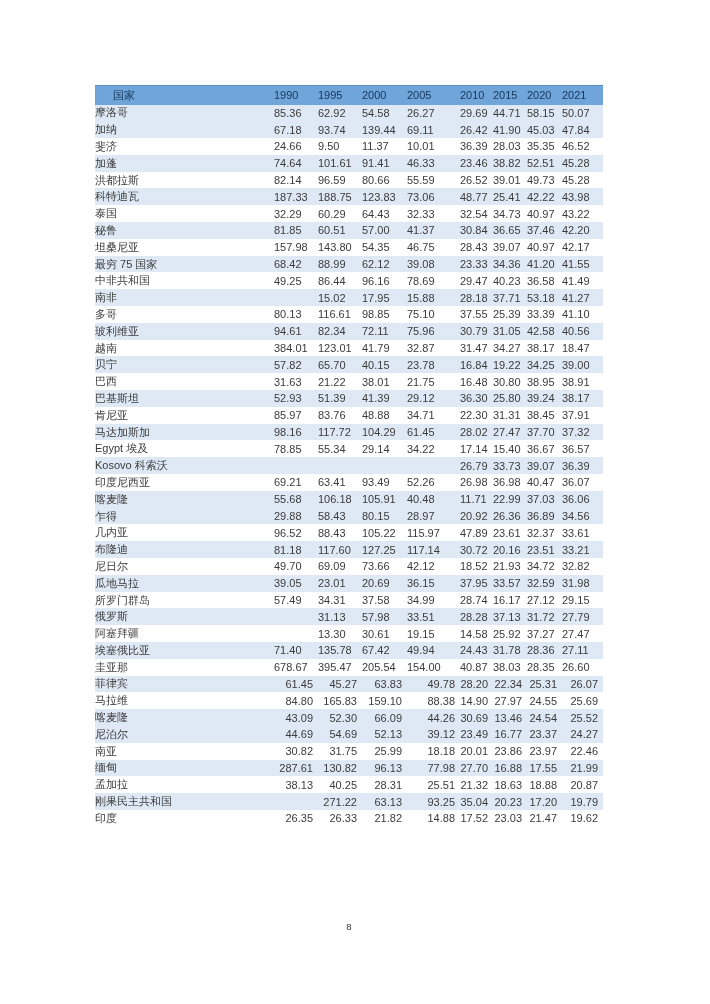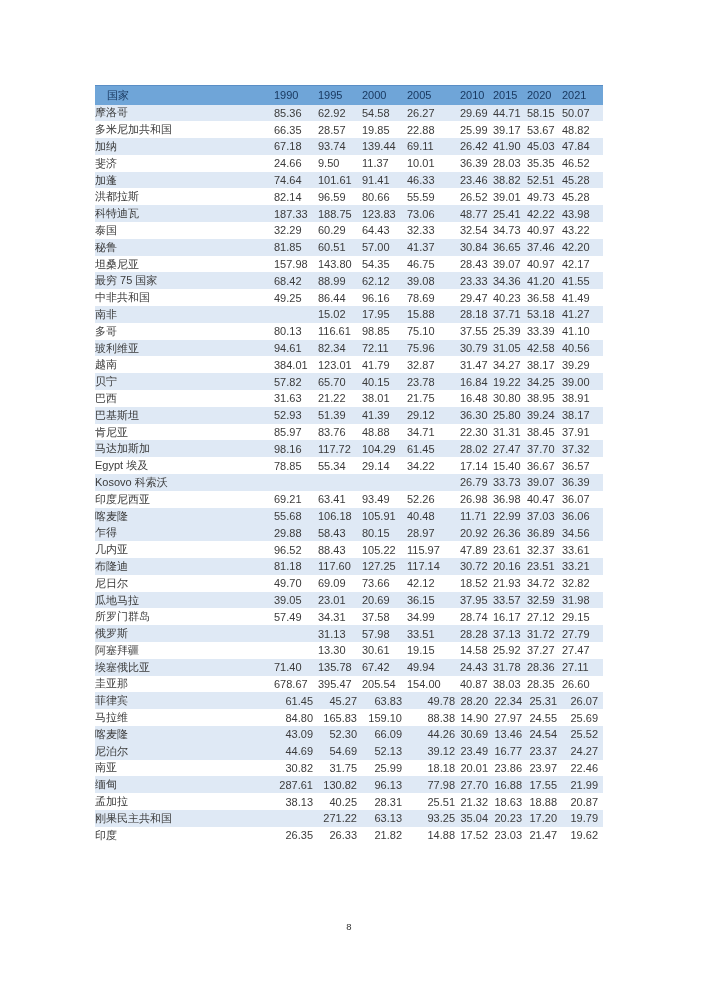--- a/index.html
+++ b/index.html
@@ -34,21 +34,21 @@
   thead tr {
     height: 19px;
   }
   thead th {
     background: var(--header-bg, #6fa5d8);
     color: var(--header-text, #17365d);
     font-weight: bold;
     text-align: left;
     border-top: 1px solid #5a8ec5;
   }
-  thead th.country { padding-left: 12px; }
+  thead th.country { padding-left: 18px; }
   tbody tr { height: 16.8px; }
   tbody tr.alt td { background: var(--row-alt, #dfe9f5); }
   td.country { padding-left: 2px; }
   td.num { text-align: left; }
   tr.ra td.num { text-align: right; padding-right: 5px; }
   .page-number {
     position: absolute;
     left: 95px; width: 508px;
     top: 921px;
     text-align: center;
@@ -93,31 +93,20 @@
           <td class="country">摩洛哥</td>
           <td class="num">85.36</td>
           <td class="num">62.92</td>
           <td class="num">54.58</td>
           <td class="num">26.27</td>
           <td class="num">29.69</td>
           <td class="num">44.71</td>
           <td class="num">58.15</td>
           <td class="num">50.07</td>
         </tr>
-        <tr class="">
-          <td class="country">多米尼加共和国</td>
-          <td class="num">66.35</td>
-          <td class="num">28.57</td>
-          <td class="num">19.85</td>
-          <td class="num">22.88</td>
-          <td class="num">25.99</td>
-          <td class="num">39.17</td>
-          <td class="num">53.67</td>
-          <td class="num">48.82</td>
-        </tr>
         <tr class="alt">
           <td class="country">加纳</td>
           <td class="num">67.18</td>
           <td class="num">93.74</td>
           <td class="num">139.44</td>
           <td class="num">69.11</td>
           <td class="num">26.42</td>
           <td class="num">41.90</td>
           <td class="num">45.03</td>
           <td class="num">47.84</td>
@@ -256,21 +245,21 @@
         </tr>
         <tr class="">
           <td class="country">越南</td>
           <td class="num">384.01</td>
           <td class="num">123.01</td>
           <td class="num">41.79</td>
           <td class="num">32.87</td>
           <td class="num">31.47</td>
           <td class="num">34.27</td>
           <td class="num">38.17</td>
-          <td class="num">39.29</td>
+          <td class="num">18.47</td>
         </tr>
         <tr class="alt">
           <td class="country">贝宁</td>
           <td class="num">57.82</td>
           <td class="num">65.70</td>
           <td class="num">40.15</td>
           <td class="num">23.78</td>
           <td class="num">16.84</td>
           <td class="num">19.22</td>
           <td class="num">34.25</td>

